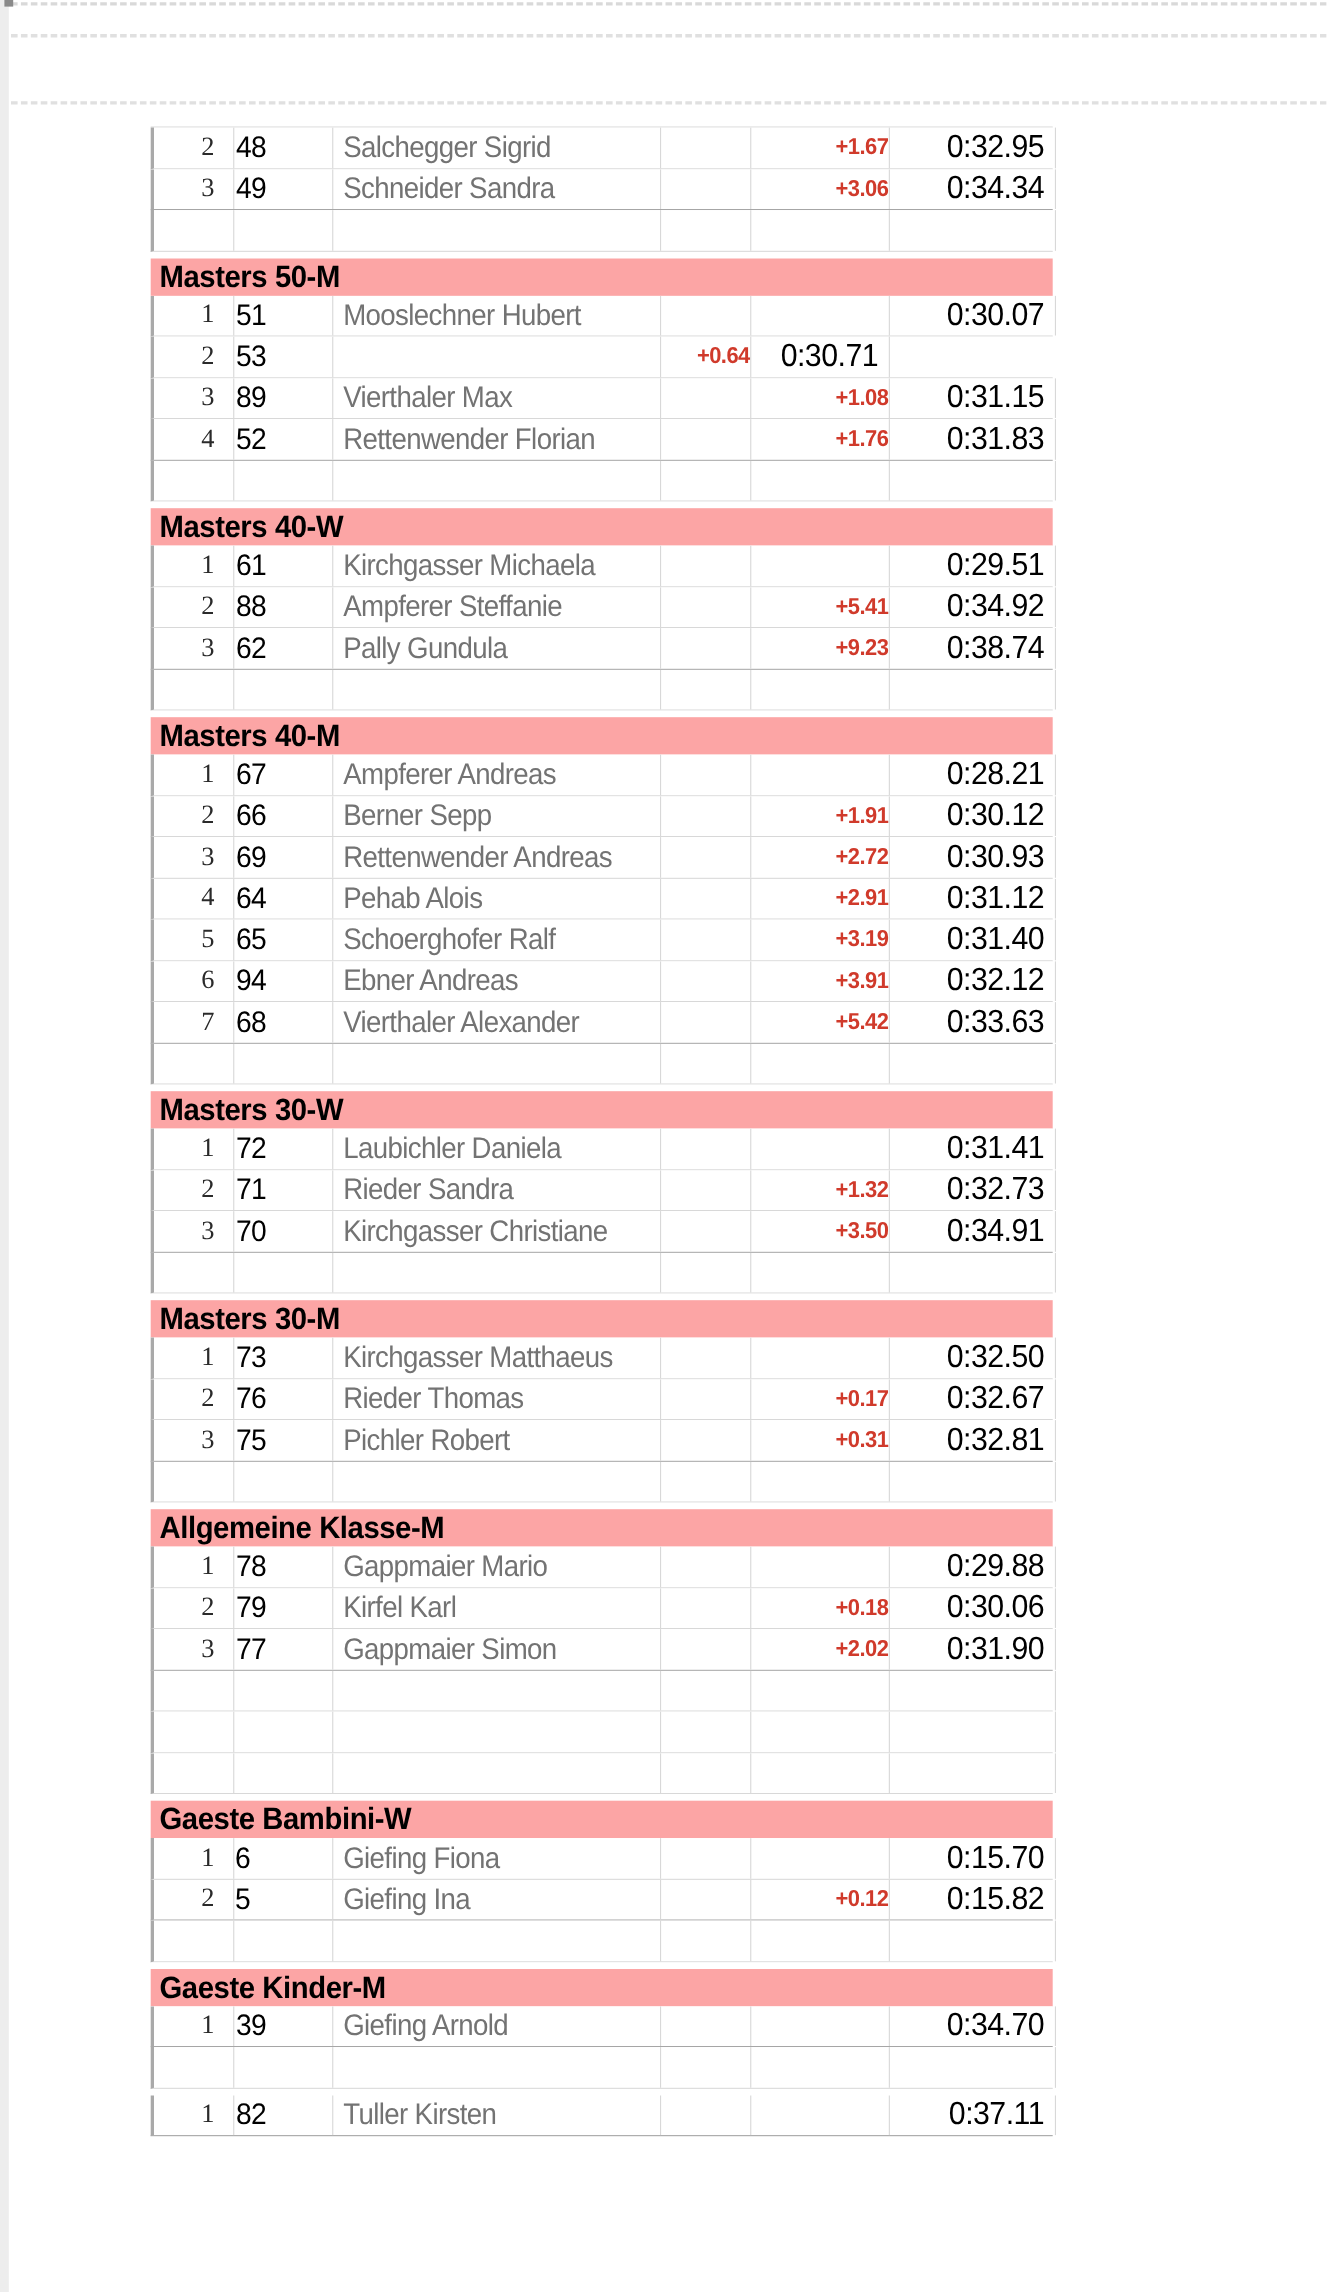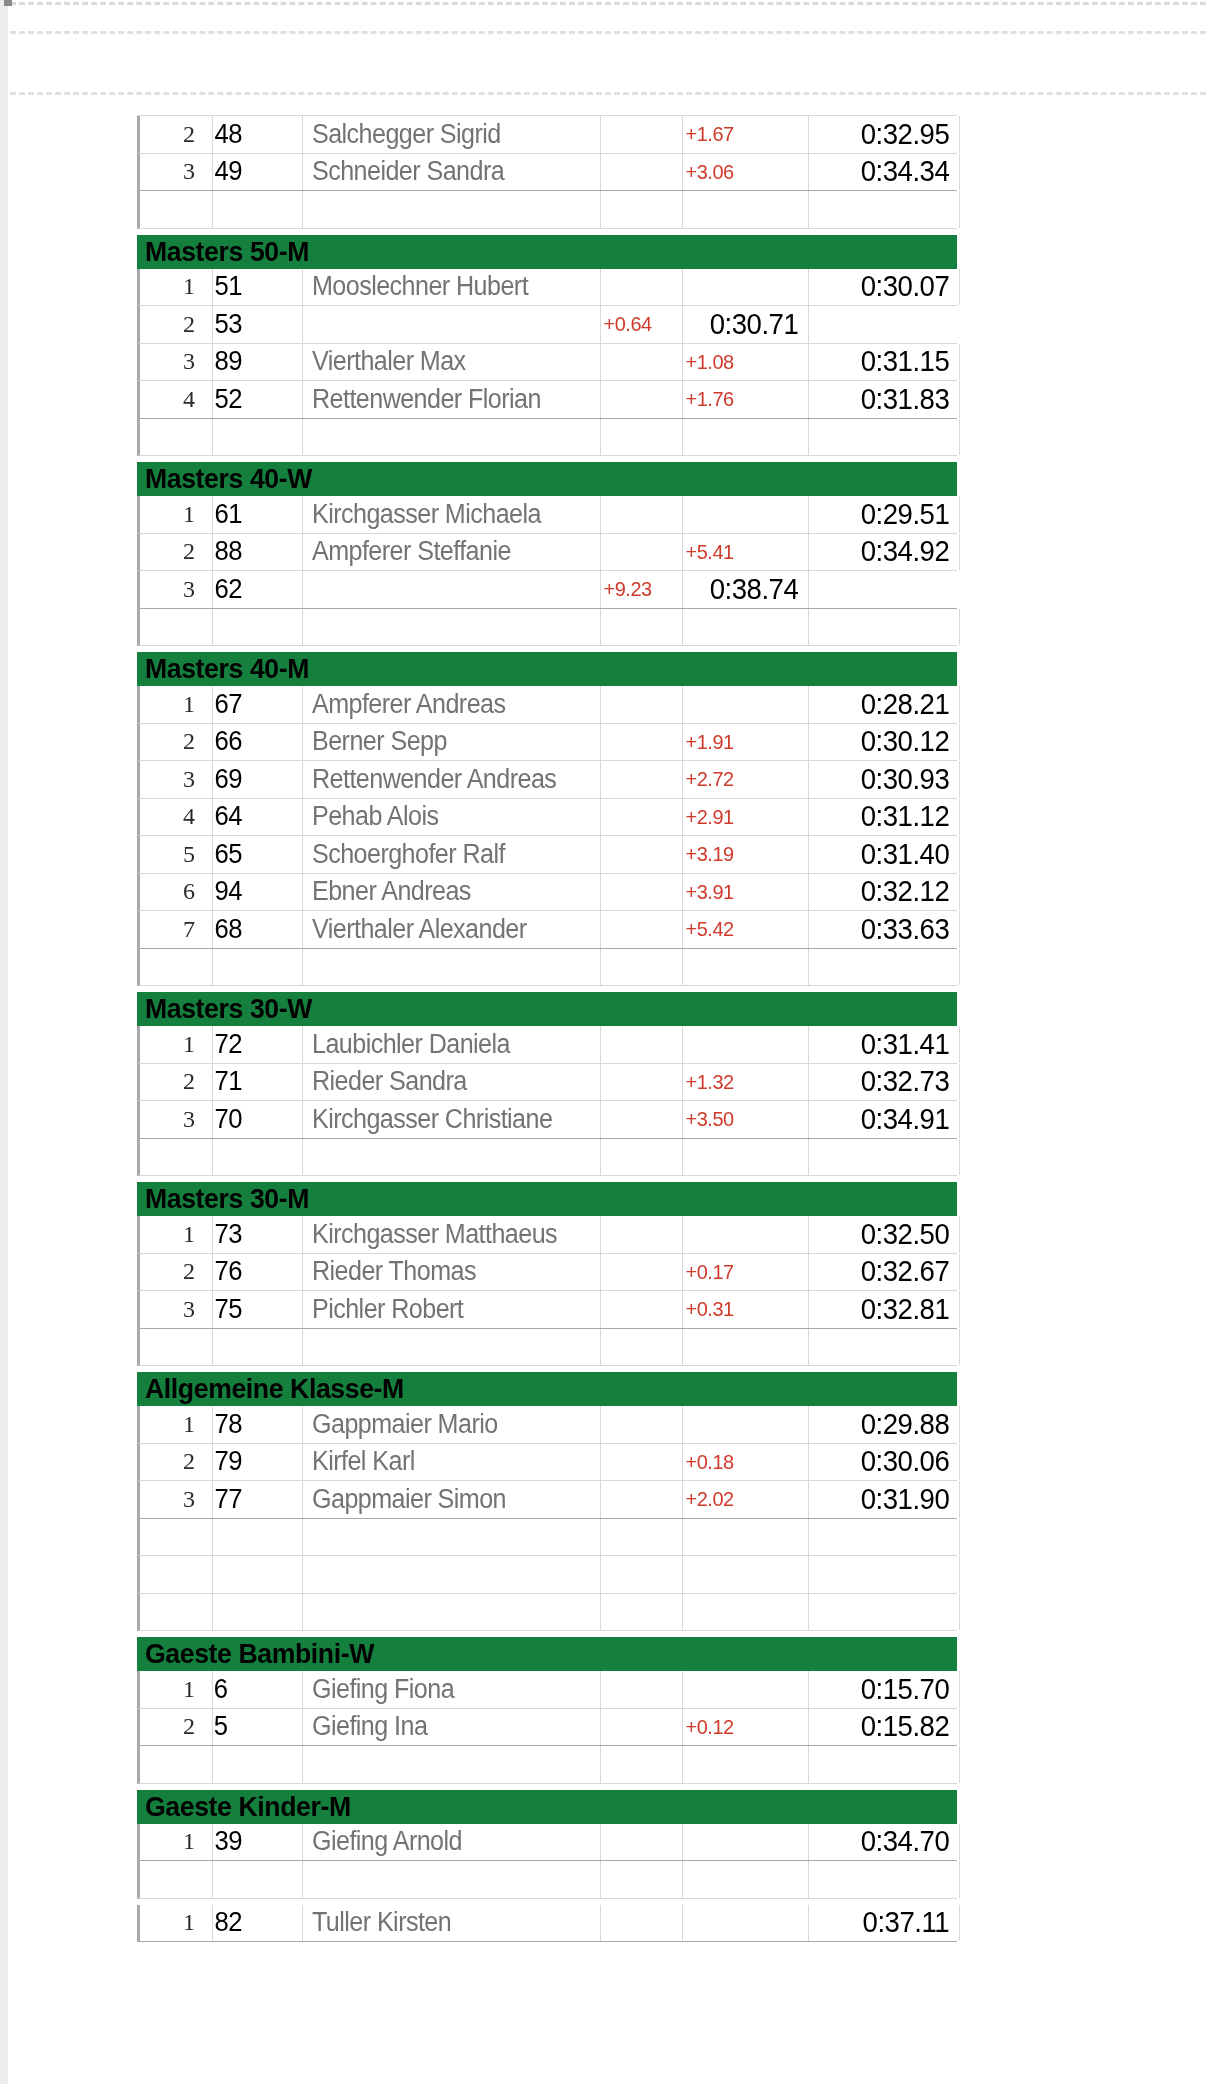--- a/index.html
+++ b/index.html
@@ -18,39 +18,39 @@
   .dash.d1 { top:2px;  border-top-color:#d9d9d9; }
   .dash.d2 { top:31px; }
   .dash.d3 { top:92px; }
 
   
   .rtable { position:absolute; left:137px; top:115px; width:820px;
             border-top:1px solid #d8d8d8; }
 
   .gap { height:6px; background:#fff; }
 
-  .sec-header { height:34px; background:#15803d; display:flex; align-items:center;
+  .sec-header { height:34px; background:#fca5a5; display:flex; align-items:center;
                 padding-left:8px; overflow:hidden; }
   .sec-header span { font-size:28px; font-weight:bold; color:#000;
                      letter-spacing:-0.4px; white-space:nowrap;
                      display:inline-block; transform:scaleX(0.95);
                      transform-origin:0 50%; }
 
   .row { display:grid; grid-template-columns:73px 90px 298px 82px 126px 151px;
          height:37.5px; background:#fff;
          border-left:3px solid #a9a9a9; border-bottom:1px solid #d8d8d8; }
   .row > div { border-right:1px solid #d8d8d8; display:flex; align-items:center;
                overflow:hidden; white-space:nowrap; }
   .row.section-end { border-bottom:1px solid #a6a6a6; }
 
   .c-rank { justify-content:flex-end; padding-right:17px;
             font-family:"Liberation Serif", serif; font-size:24px; color:#2a2a2a; }
   .c-bib  { padding-right:10px; font-size:27px; color:#000; }
   .c-name { justify-content:flex-start; padding-left:9px;  font-size:27px; color:#737373; }
-  .c-diff { padding-right:12px; font-size:21px; color:#d03a2b; }
+  .c-diff { justify-content:flex-end; font-size:21px; color:#d03a2b;font-weight:bold; }
   .c-time { justify-content:flex-end; padding-right:10px; font-size:29px; color:#000; }
 
   .c-bib span, .c-diff span, .c-time span {
       display:inline-block; letter-spacing:-0.5px;
       transform:scaleX(0.95); transform-origin:100% 50%; }
   .c-name span {
       display:inline-block; letter-spacing:-0.6px;
       transform:scaleX(0.93); transform-origin:0 50%; }
 </style>
 </head>
@@ -249,20 +249,23 @@
           <span>0:34.92</span>
         </div>
   </div>
       <div class="row section-end">
     <div class="c-rank">
           <span>3</span>
         </div>
     <div class="c-bib">
           <span>62</span>
         </div>
+    <div class="c-name">
+          <span>Pally Gundula</span>
+        </div>
     <div class="c-blank"></div>
     <div class="c-diff">
           <span>+9.23</span>
         </div>
     <div class="c-time">
           <span>0:38.74</span>
         </div>
   </div>
       <div class="row">
     <div class="c-rank">

